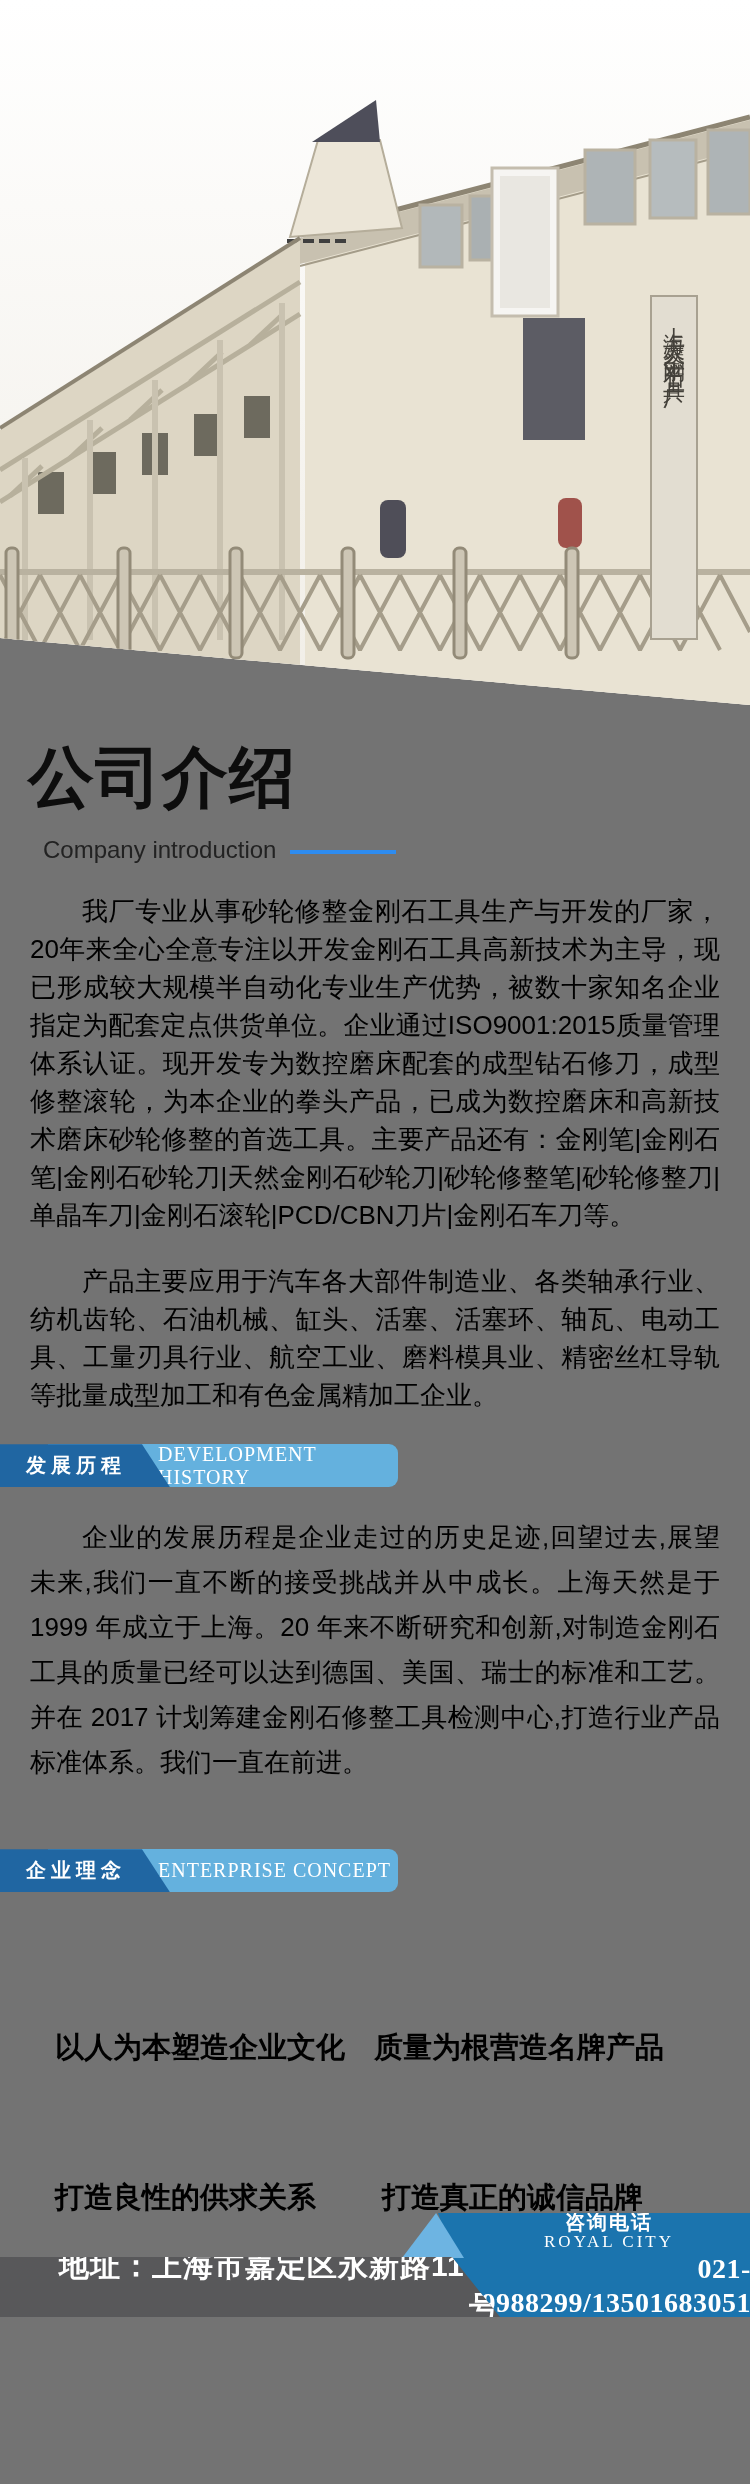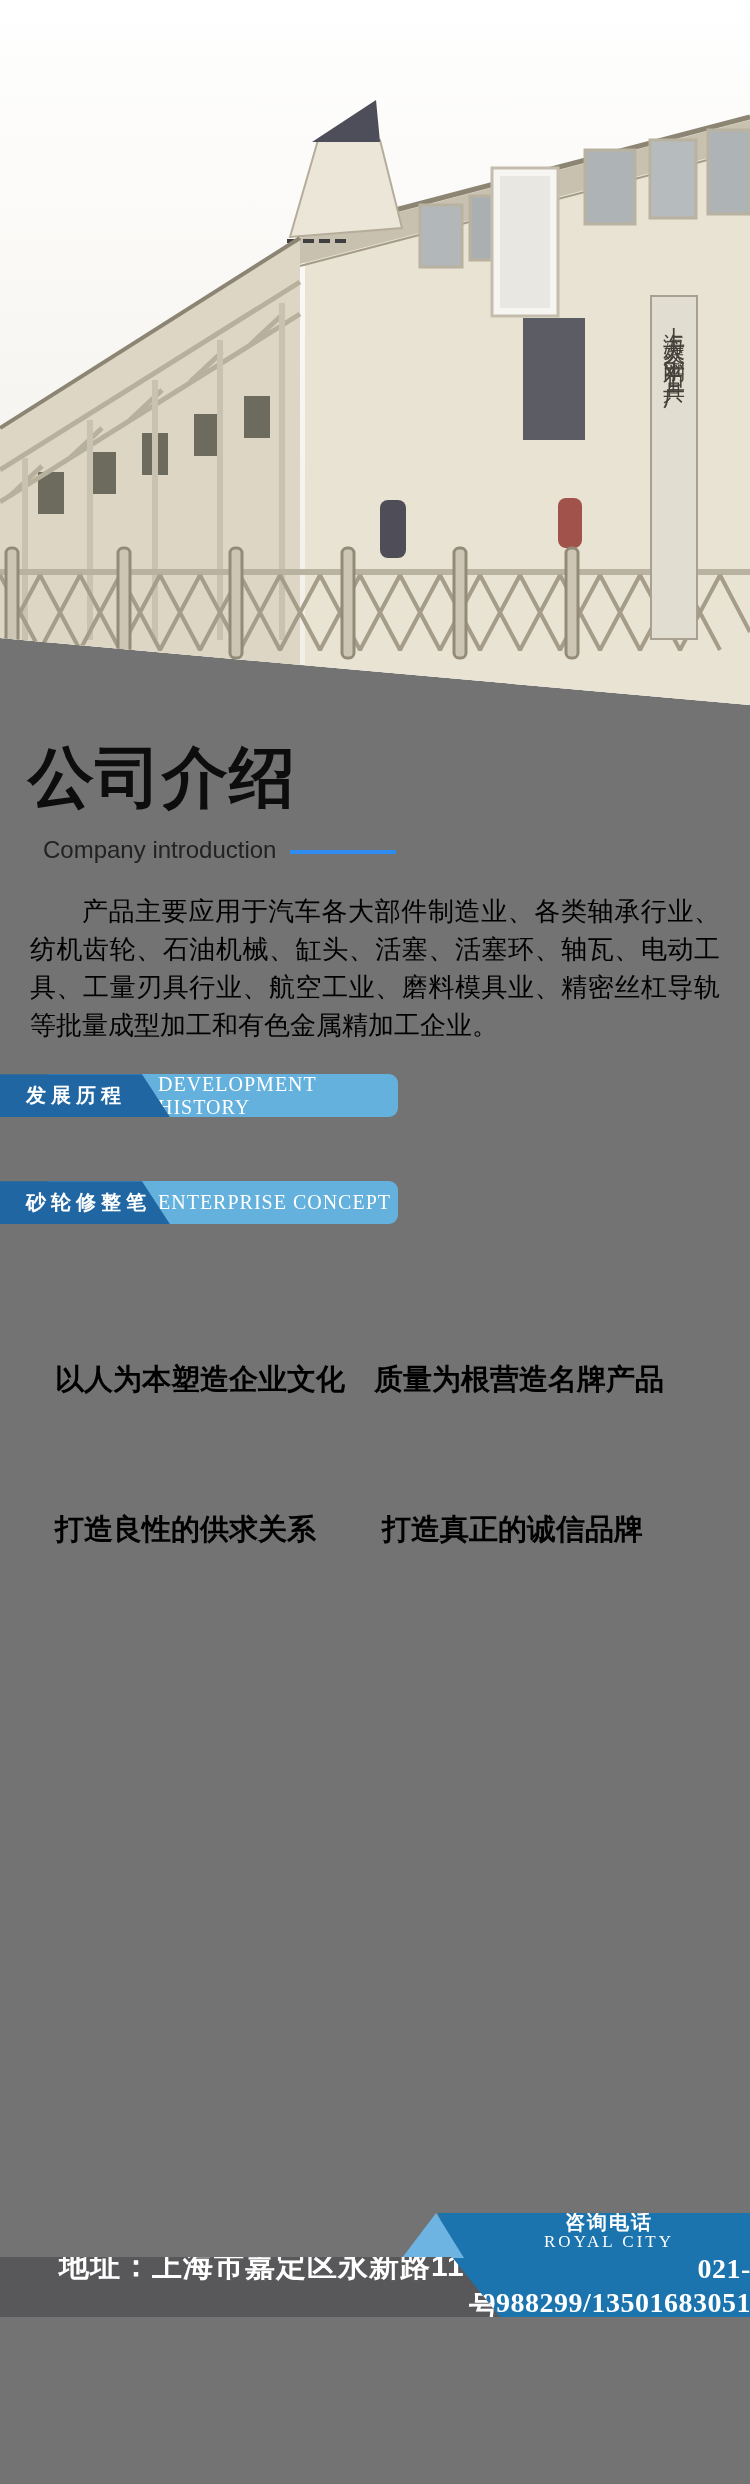--- a/index.html
+++ b/index.html
@@ -180,30 +180,32 @@
     </svg>
     <div class="hero-sign">上海天然金刚石工具厂</div>
   </div>
 
   <h1 class="main-title">公司介绍</h1>
   <div class="subtitle-row">
     <span class="subtitle">Company introduction</span>
     <span class="subtitle-line"></span>
   </div>
 
+  <p class="para">我厂专业从事砂轮修整金刚石工具生产与开发的厂家，20年来全心全意专注以开发金刚石工具高新技术为主导，现已形成较大规模半自动化专业生产优势，被数十家知名企业指定为配套定点供货单位。企业通过ISO9001:2015质量管理体系认证。现开发专为数控磨床配套的成型钻石修刀，成型修整滚轮，为本企业的拳头产品，已成为数控磨床和高新技术磨床砂轮修整的首选工具。主要产品还有：金刚笔|金刚石笔|金刚石砂轮刀|天然金刚石砂轮刀|砂轮修整笔|砂轮修整刀|单晶车刀|金刚石滚轮|PCD/CBN刀片|金刚石车刀等。</p>
   <p class="para">产品主要应用于汽车各大部件制造业、各类轴承行业、纺机齿轮、石油机械、缸头、活塞、活塞环、轴瓦、电动工具、工量刃具行业、航空工业、磨料模具业、精密丝杠导轨等批量成型加工和有色金属精加工企业。</p>
 
   <div class="section-badge">
     <div class="badge-light">DEVELOPMENT HISTORY</div>
     <div class="badge-dark">发展历程</div>
   </div>
+  <p class="para para-loose">企业的发展历程是企业走过的历史足迹,回望过去,展望未来,我们一直不断的接受挑战并从中成长。上海天然是于 1999 年成立于上海。20 年来不断研究和创新,对制造金刚石工具的质量已经可以达到德国、美国、瑞士的标准和工艺。并在 2017 计划筹建金刚石修整工具检测中心,打造行业产品标准体系。我们一直在前进。</p>
 
   <div class="section-badge mt-64">
     <div class="badge-light">ENTERPRISE CONCEPT</div>
-    <div class="badge-dark">砂轮修整笔</div>
+    <div class="badge-dark">企业理念</div>
   </div>
   <div class="concept-lines">
     <div>以人为本塑造企业文化　质量为根营造名牌产品</div>
     <div>打造良性的供求关系　　 打造真正的诚信品牌</div>
   </div>
 
   <div class="footer">
     <div class="footer-blue">
       <div class="phone-title">咨询电话</div>
       <div class="phone-sub">ROYAL CITY</div>

